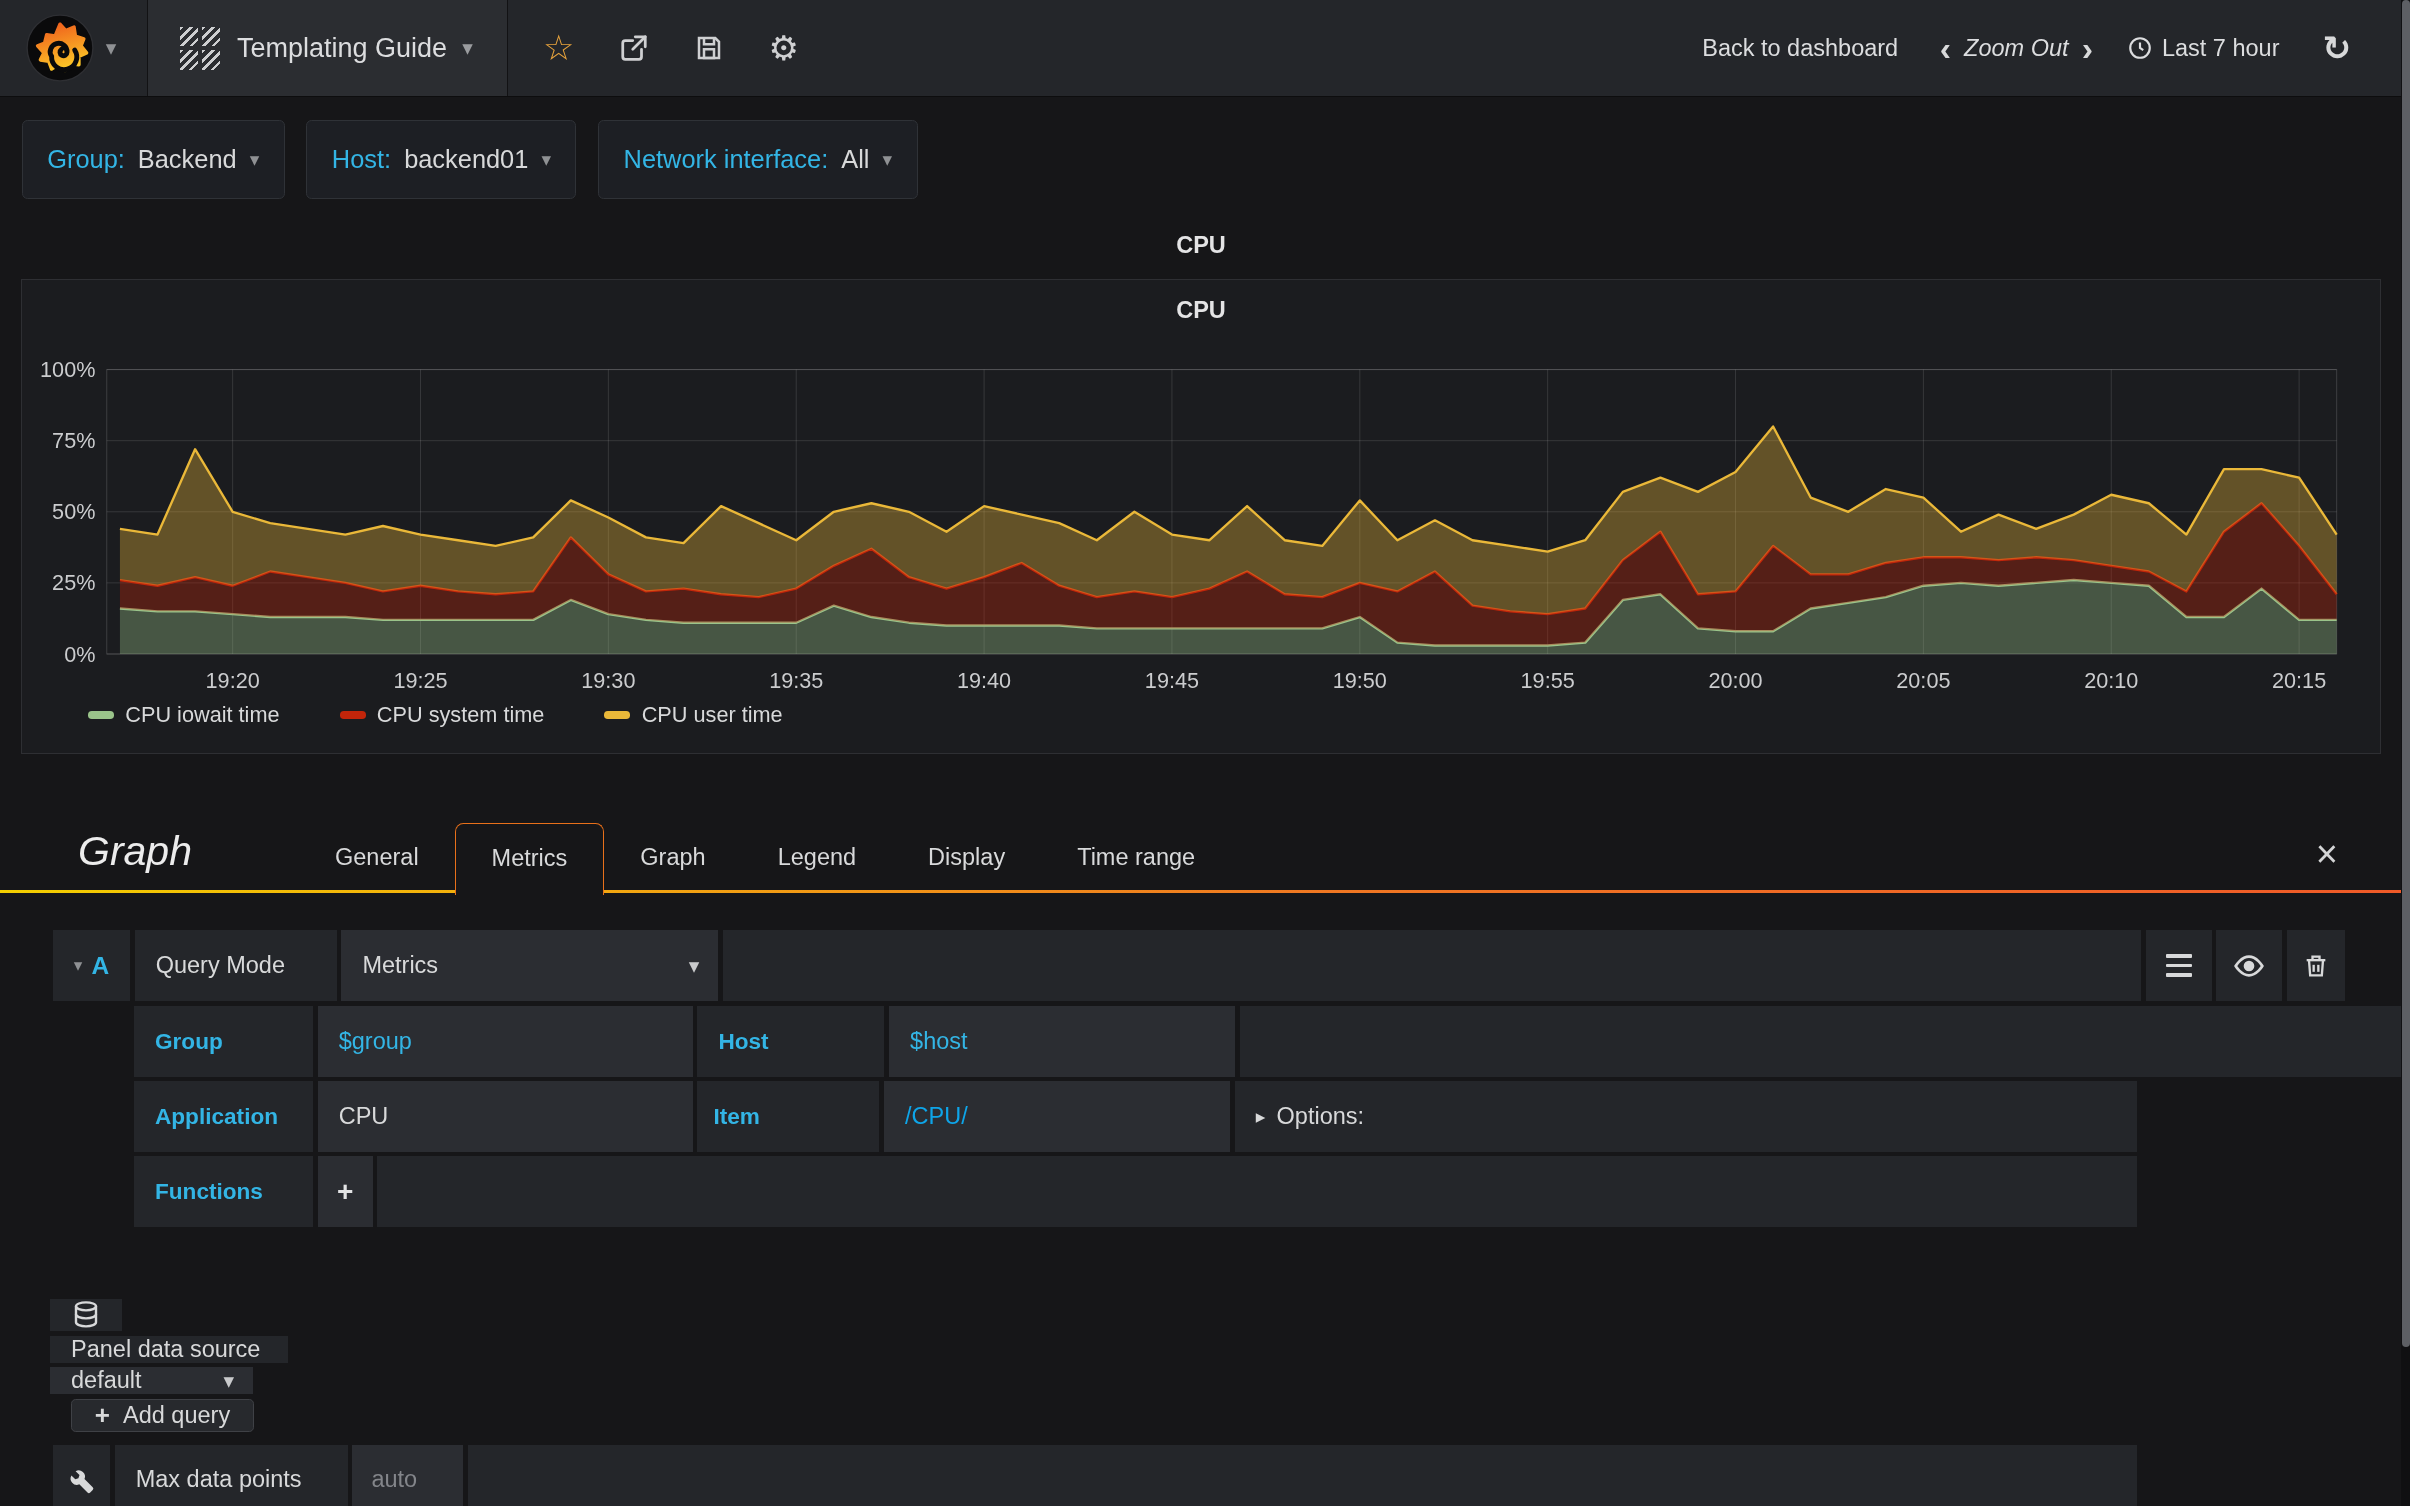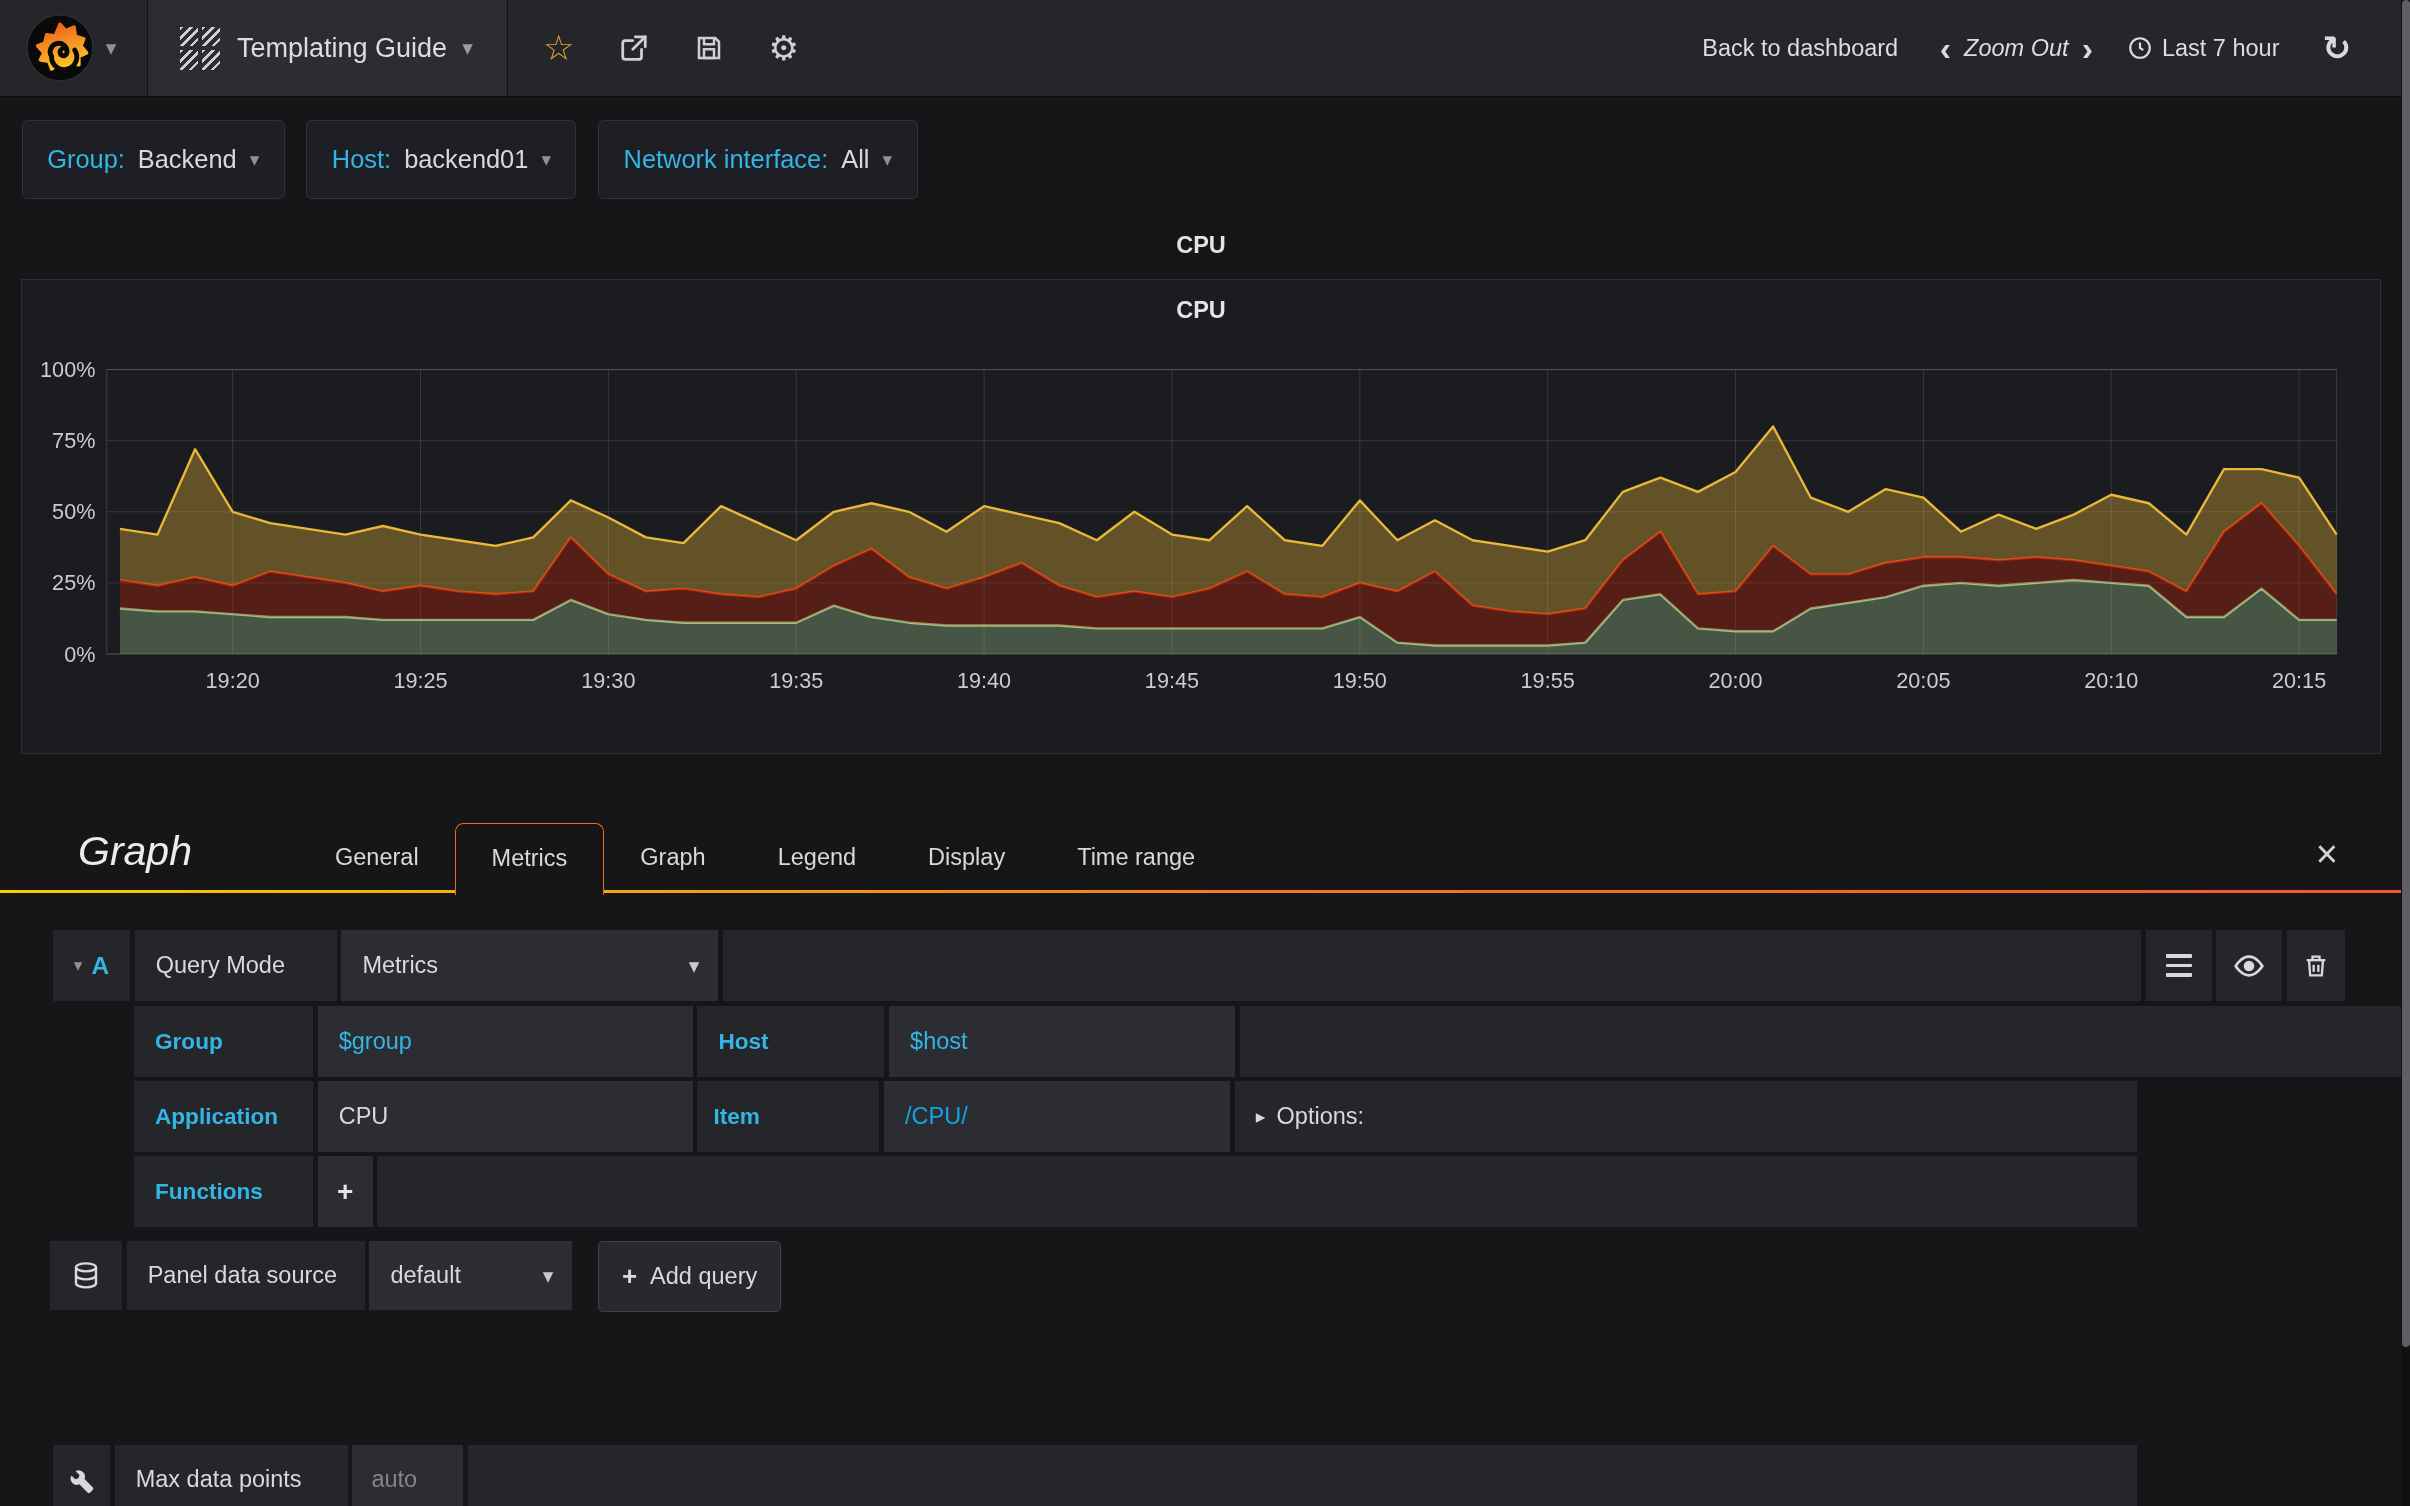--- a/index.html
+++ b/index.html
@@ -212,20 +212,34 @@
       <text x="822.1694915254237" y="433" text-anchor="middle" font-size="23" fill="#cbccce">19:35</text>
       <text x="1021.6610169491526" y="433" text-anchor="middle" font-size="23" fill="#cbccce">19:40</text>
       <text x="1221.1525423728813" y="433" text-anchor="middle" font-size="23" fill="#cbccce">19:45</text>
       <text x="1420.64406779661" y="433" text-anchor="middle" font-size="23" fill="#cbccce">19:50</text>
       <text x="1620.135593220339" y="433" text-anchor="middle" font-size="23" fill="#cbccce">19:55</text>
       <text x="1819.6271186440677" y="433" text-anchor="middle" font-size="23" fill="#cbccce">20:00</text>
       <text x="2019.1186440677968" y="433" text-anchor="middle" font-size="23" fill="#cbccce">20:05</text>
       <text x="2218.6101694915255" y="433" text-anchor="middle" font-size="23" fill="#cbccce">20:10</text>
       <text x="2418.1016949152545" y="433" text-anchor="middle" font-size="23" fill="#cbccce">20:15</text>
     </svg>
+  <div class="legend">
+    <span class="legend-item">
+      <span class="legend-swatch" style="background: rgb(154, 196, 138);"></span>
+      <span class="legend-label">CPU iowait time</span>
+    </span>
+    <span class="legend-item">
+      <span class="legend-swatch" style="background: rgb(194, 37, 10);"></span>
+      <span class="legend-label">CPU system time</span>
+    </span>
+    <span class="legend-item">
+      <span class="legend-swatch" style="background: rgb(234, 184, 57);"></span>
+      <span class="legend-label">CPU user time</span>
+    </span>
+  </div>
 </div>
 
 <div class="editor-header">
   <div class="graph-title">Graph</div>
   <div class="tabs">
     <span class="tab">General</span>
     <span class="tab active">Metrics</span>
     <span class="tab">Graph</span>
     <span class="tab">Legend</span>
     <span class="tab">Display</span>
@@ -292,21 +306,21 @@
     <span>Options:</span>
   </div>
 </div>
 
 <div class="qrow" style="left:134px;top:1156px;width:2003px;">
   <div class="cell lbl" style="width:158px;">Functions</div>
   <div class="cell inpt plus-cell" style="width:55px;">+</div>
   <div class="cell fill"></div>
 </div>
 
-<div class="qrow" style="left:50px;top:1241px;width:2295px;height:69px;">
+<div class="qrow" style="left:50px;top:1299px;width:2295px;height:69px;flex-direction:column;">
   <div class="cell iconcell" style="width:72px;">
     <svg width="32" height="32" viewBox="0 0 24 24">
       <g fill="none" stroke="#d8d9da" stroke-width="1.8">
           <ellipse cx="12" cy="5.5" rx="7.5" ry="3"></ellipse>
           <path d="M4.5 5.5v6c0 1.7 3.4 3 7.5 3s7.5-1.3 7.5-3v-6"></path>
           <path d="M4.5 11.5v6c0 1.7 3.4 3 7.5 3s7.5-1.3 7.5-3v-6"></path>
         </g>
     </svg>
   </div>
   <div class="cell pad" style="width:217px;">Panel data source</div>

